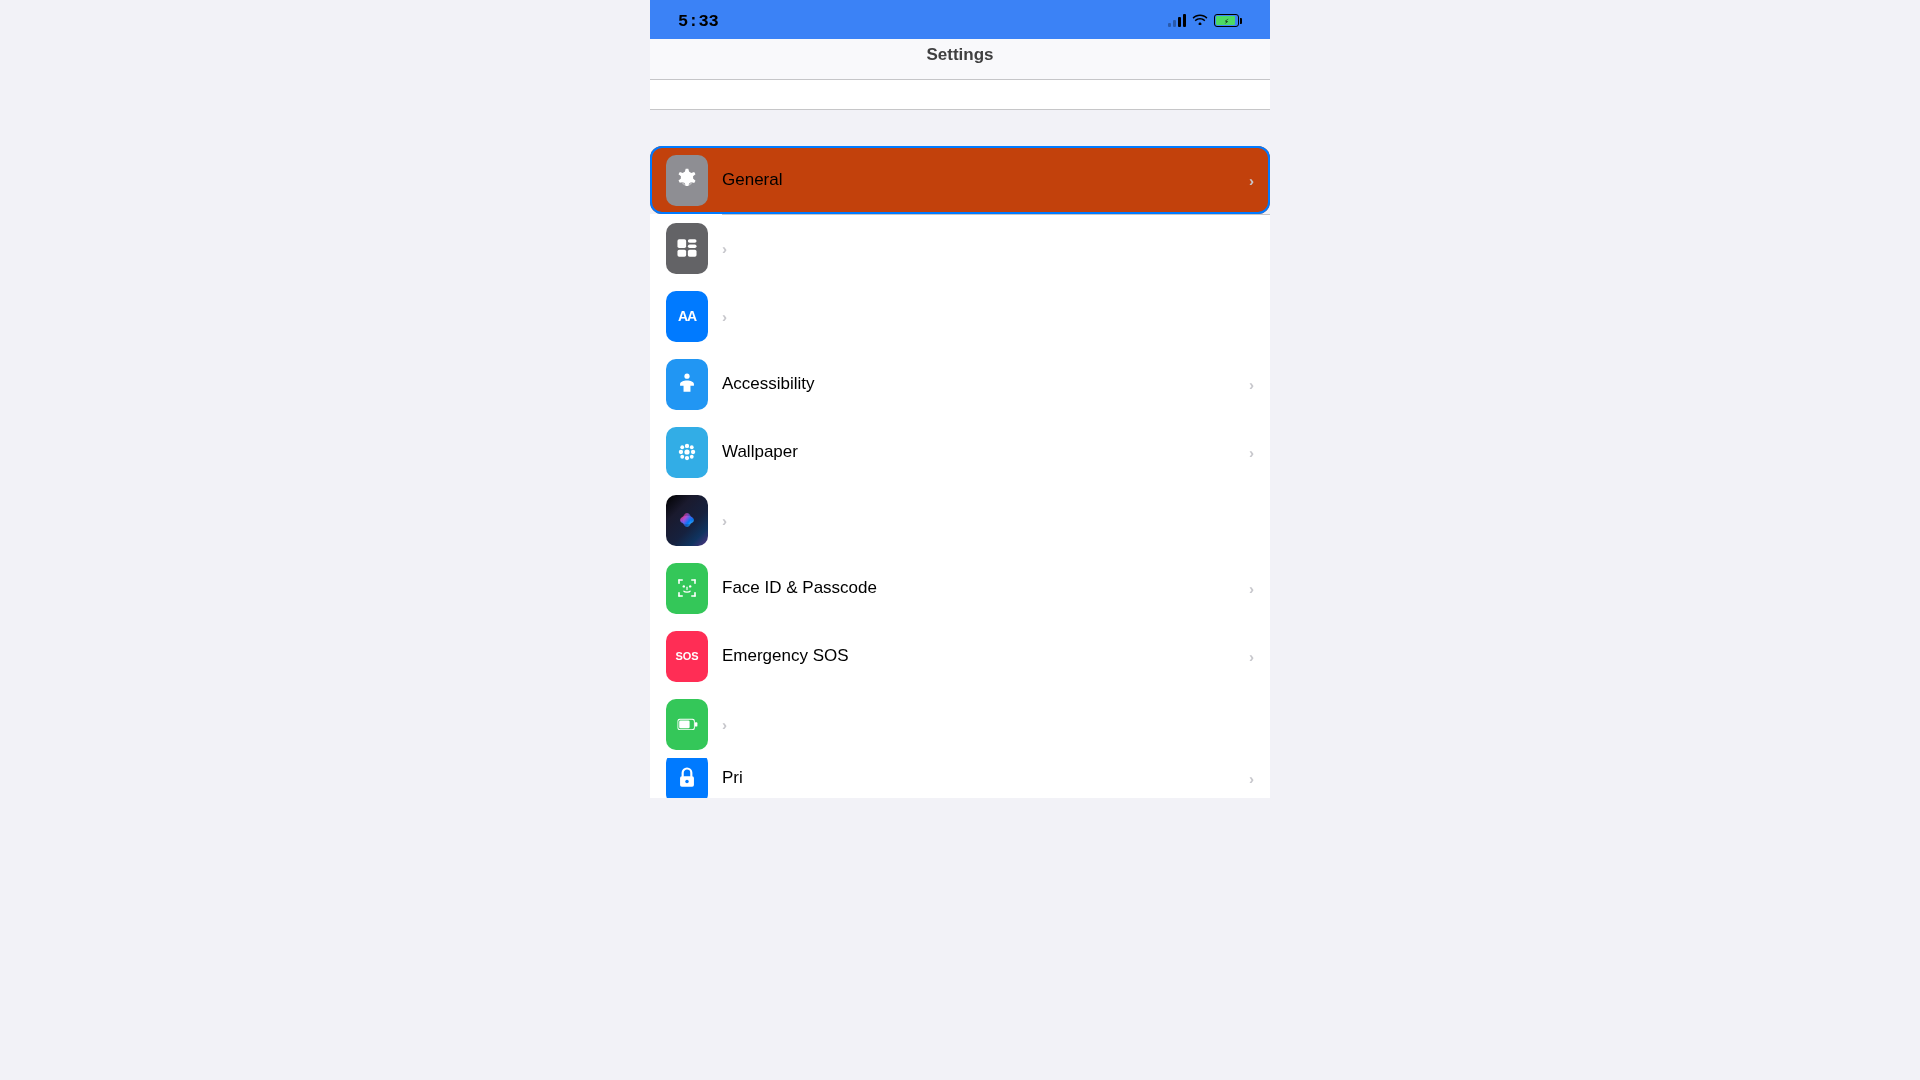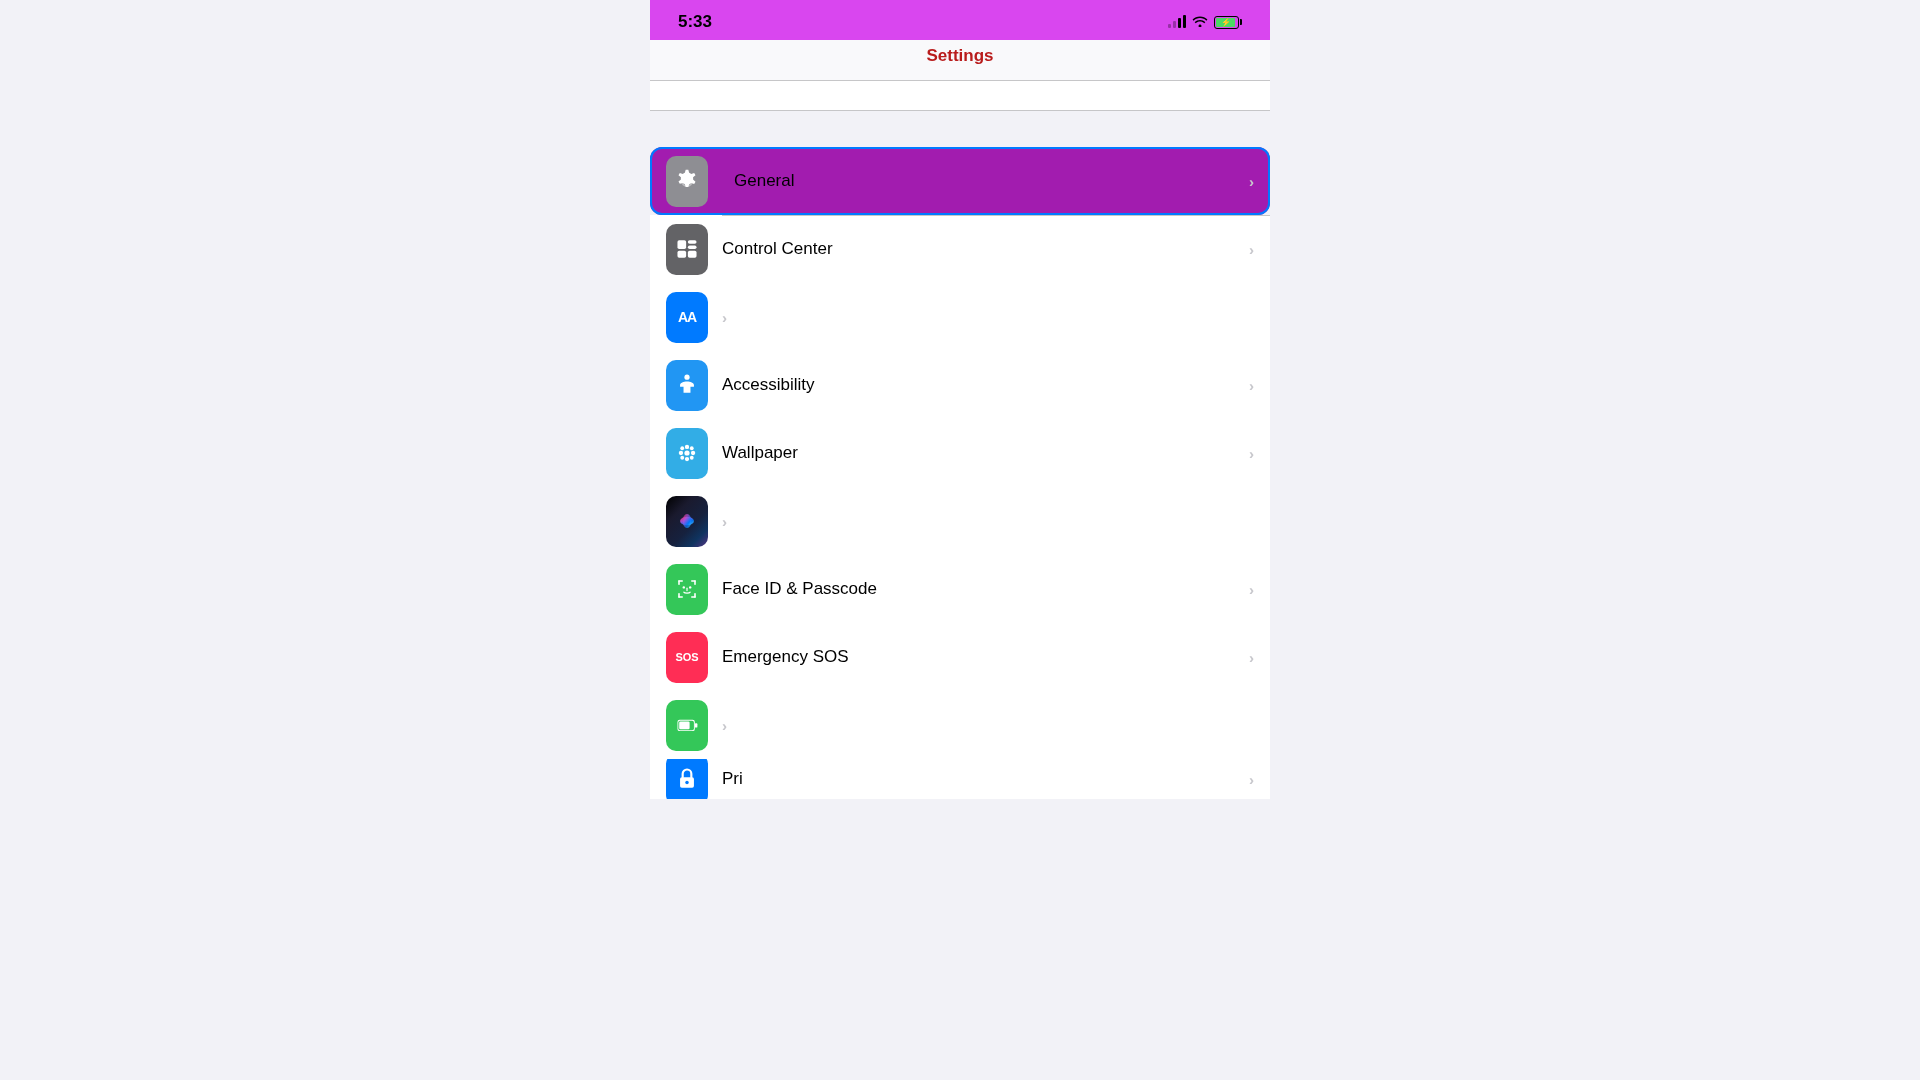--- a/index.html
+++ b/index.html
@@ -26,23 +26,24 @@
       position: relative;
       overflow: hidden;
       display: flex;
       flex-direction: column;
     }
 
     
     .status-bar {
       display: flex;
       justify-content: space-between;
-      align-items: center;
+      align-items: flex-start;
       padding: 12px 28px 8px 28px;
-      background: #d946ef;
+      background: #3b82f6;
+      font-family: Liberation Mono, monospace;
     }
 
     .status-time {
       font-size: 17px;
       font-weight: 600;
       color: #000;
     }
 
     .status-icons {
       display: flex;
@@ -117,21 +118,21 @@
     .nav-bar {
       background: #f9f9fb;
       text-align: center;
       padding: 6px 0 14px;
       border-bottom: 1px solid #c6c6c8;
     }
 
     .nav-title {
       font-size: 17px;
       font-weight: 600;
-      color: #b91c1c;
+      color: #404040;
     }
 
     
     .section-gap {
       height: 36px;
       background: #f2f2f7;
     }
 
     
     .settings-list {
@@ -143,26 +144,25 @@
       display: flex;
       align-items: center;
       background: #fff;
       padding: 0 16px 0 16px;
       height: 68px;
       position: relative;
       cursor: pointer;
     }
 
     .settings-item.highlighted {
-      background: #a21caf;
+      background: #c2410c;
       outline: 2.5px solid #007aff;
       outline-offset: -2px;
       border-radius: 12px;
       z-index: 2;
-      gap: 12px;
     }
 
     .settings-item::after {
       content: '';
       position: absolute;
       bottom: 0;
       left: 72px;
       right: 0;
       height: 0.5px;
       background: #c6c6c8;
@@ -289,21 +289,20 @@
     <div class="settings-item">
       <div class="item-icon icon-gray2">
         <svg viewBox="0 0 30 30" width="26" height="26" fill="white">
           <rect x="4" y="5" width="10" height="10" rx="2"></rect>
           <rect x="16" y="5" width="10" height="4" rx="2"></rect>
           <rect x="16" y="11" width="10" height="4" rx="2"></rect>
           <rect x="4" y="17" width="10" height="8" rx="2"></rect>
           <rect x="16" y="17" width="10" height="8" rx="2"></rect>
         </svg>
       </div>
-      <span class="item-label">Control Center</span>
       <span class="item-chevron">›</span>
     </div>
 
     <div class="settings-item">
       <div class="item-icon icon-blue">
         <span class="aa-text">AA</span>
       </div>
       <span class="item-chevron">›</span>
     </div>
 

